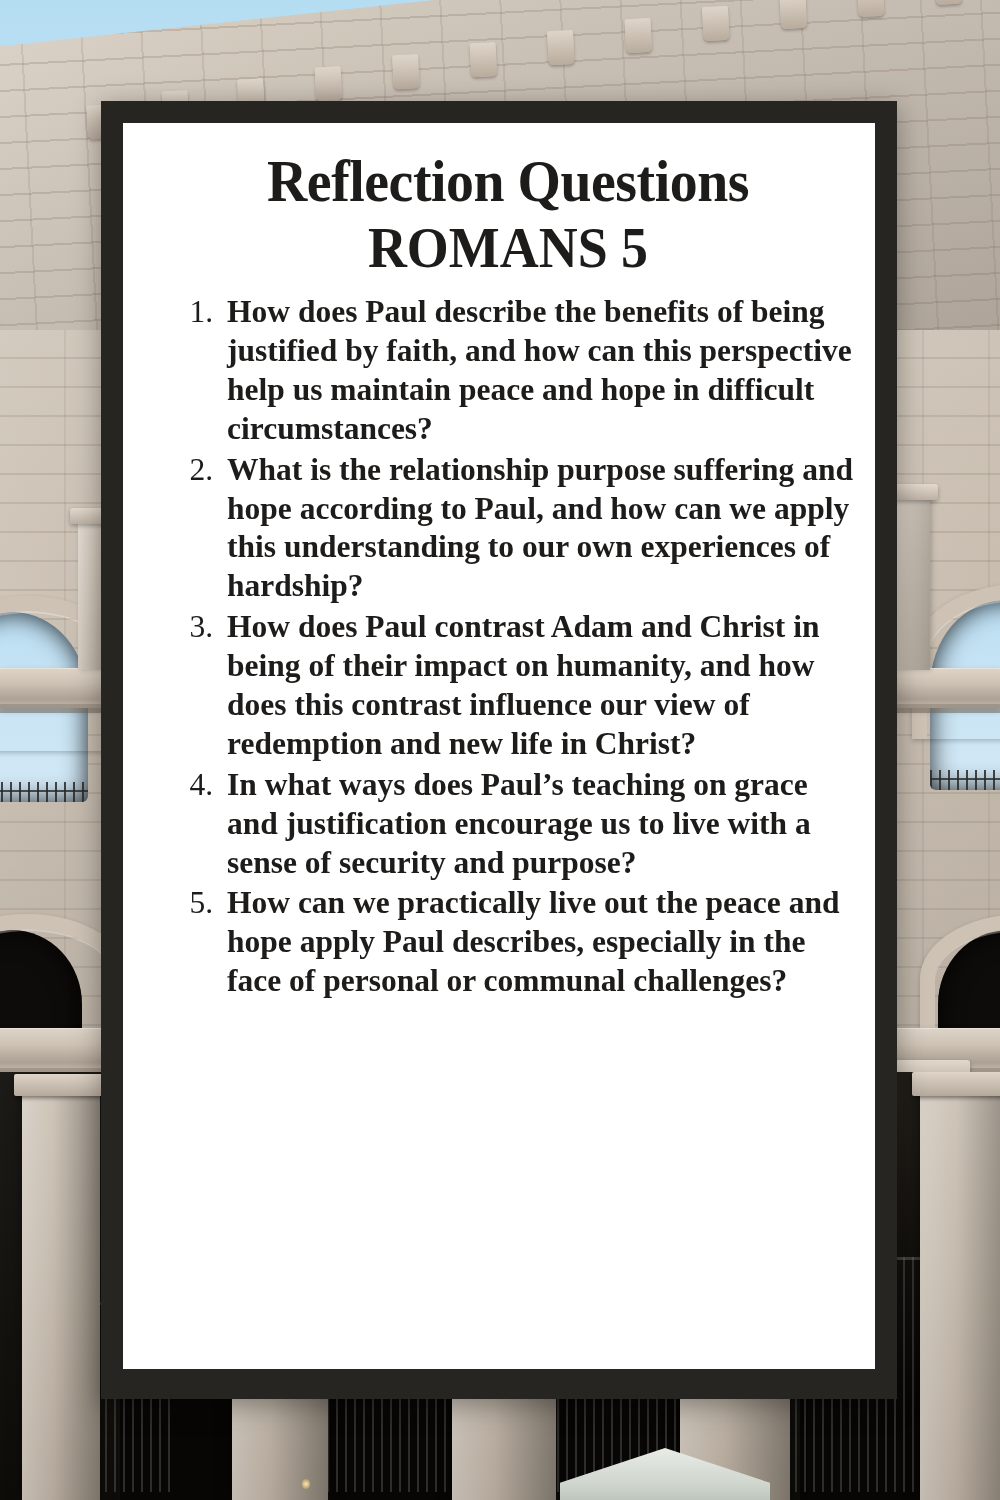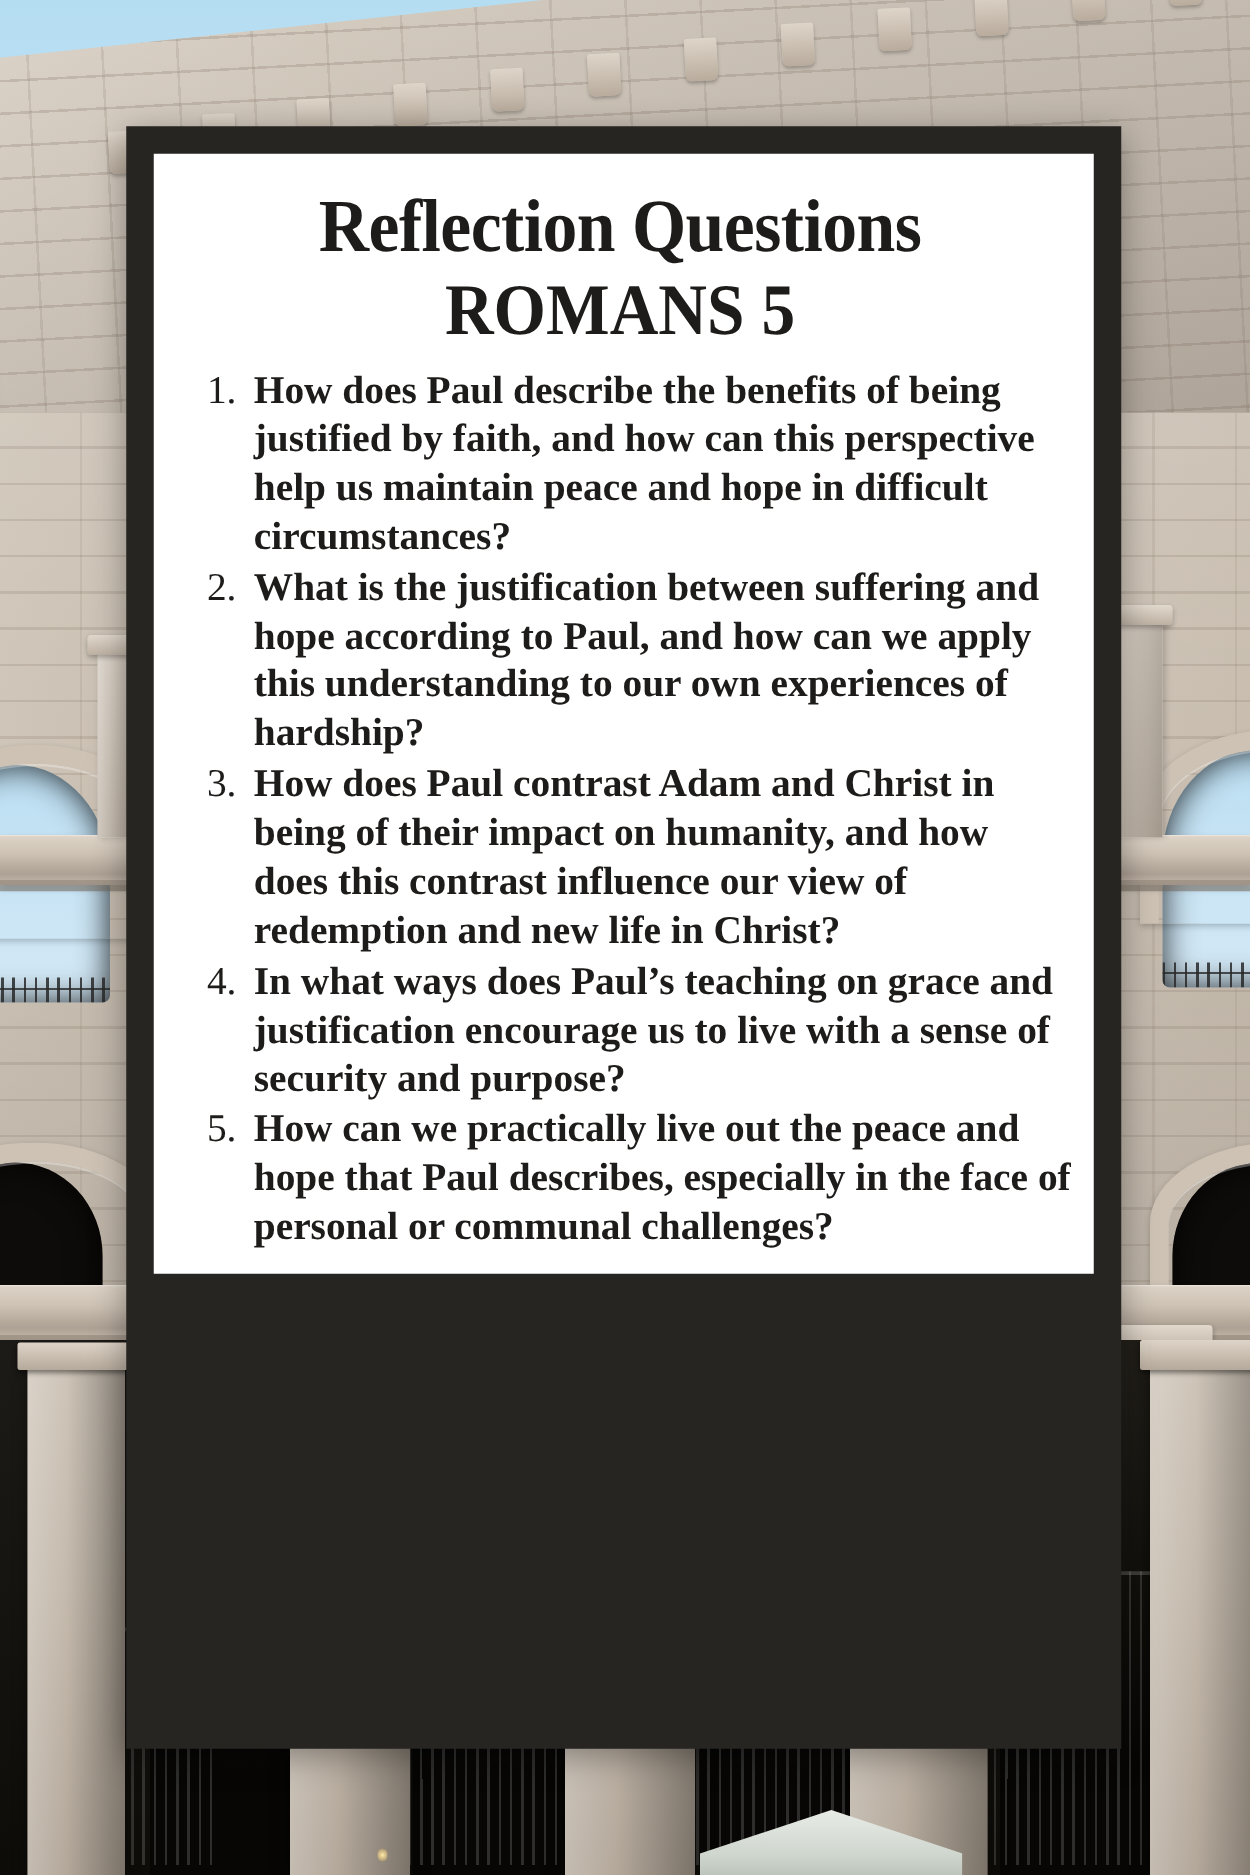--- a/index.html
+++ b/index.html
@@ -224,24 +224,24 @@
     height: 1298px;
     background: #262522;
     box-sizing: border-box;
     box-shadow: 0 6px 26px rgba(0,0,0,.35);
   }
   .panel {
     position: absolute;
     left: 22px;
     top: 22px;
     width: 752px;
-    height: 896px;
+    height: 1246px;
     background: #ffffff;
     box-sizing: border-box;
-    padding: 28px 18px 18px 12px;
+    padding: 28px 18px 18px 36px;
     overflow: hidden;
   }
 
   .title {
     margin: 0;
     text-align: center;
     color: #1d1c1a;
     font-weight: bold;
     font-size: 60px;
     line-height: 1.02;
@@ -376,29 +376,29 @@
     <div class="panel">
 
       <h1 class="title">Reflection Questions</h1>
       <h2 class="subtitle">ROMANS 5</h2>
 
       <ol class="qlist">
         <li>
           <span class="qtext">How does Paul describe the benefits of being justified by faith, and how can this perspective help us maintain peace and hope in difficult circumstances?</span>
         </li>
         <li>
-          <span class="qtext">What is the justification between suffering and hope according to Paul, and how can we apply this understanding to our own experiences of hardship?</span>
+          <span class="qtext">What is the relationship purpose suffering and hope according to Paul, and how can we apply this understanding to our own experiences of hardship?</span>
         </li>
         <li>
           <span class="qtext">How does Paul contrast Adam and Christ in being of their impact on humanity, and how does this contrast influence our view of redemption and new life in Christ?</span>
         </li>
         <li>
           <span class="qtext">In what ways does Paul’s teaching on grace and justification encourage us to live with a sense of security and purpose?</span>
         </li>
         <li>
-          <span class="qtext">How can we practically live out the peace and hope that Paul describes, especially in the face of personal or communal challenges?</span>
+          <span class="qtext">How can we practically live out the peace and hope apply Paul describes, especially in the face of personal or communal challenges?</span>
         </li>
       </ol>
 
     </div>
   </div>
 
 </div>
 
 </body></html>

